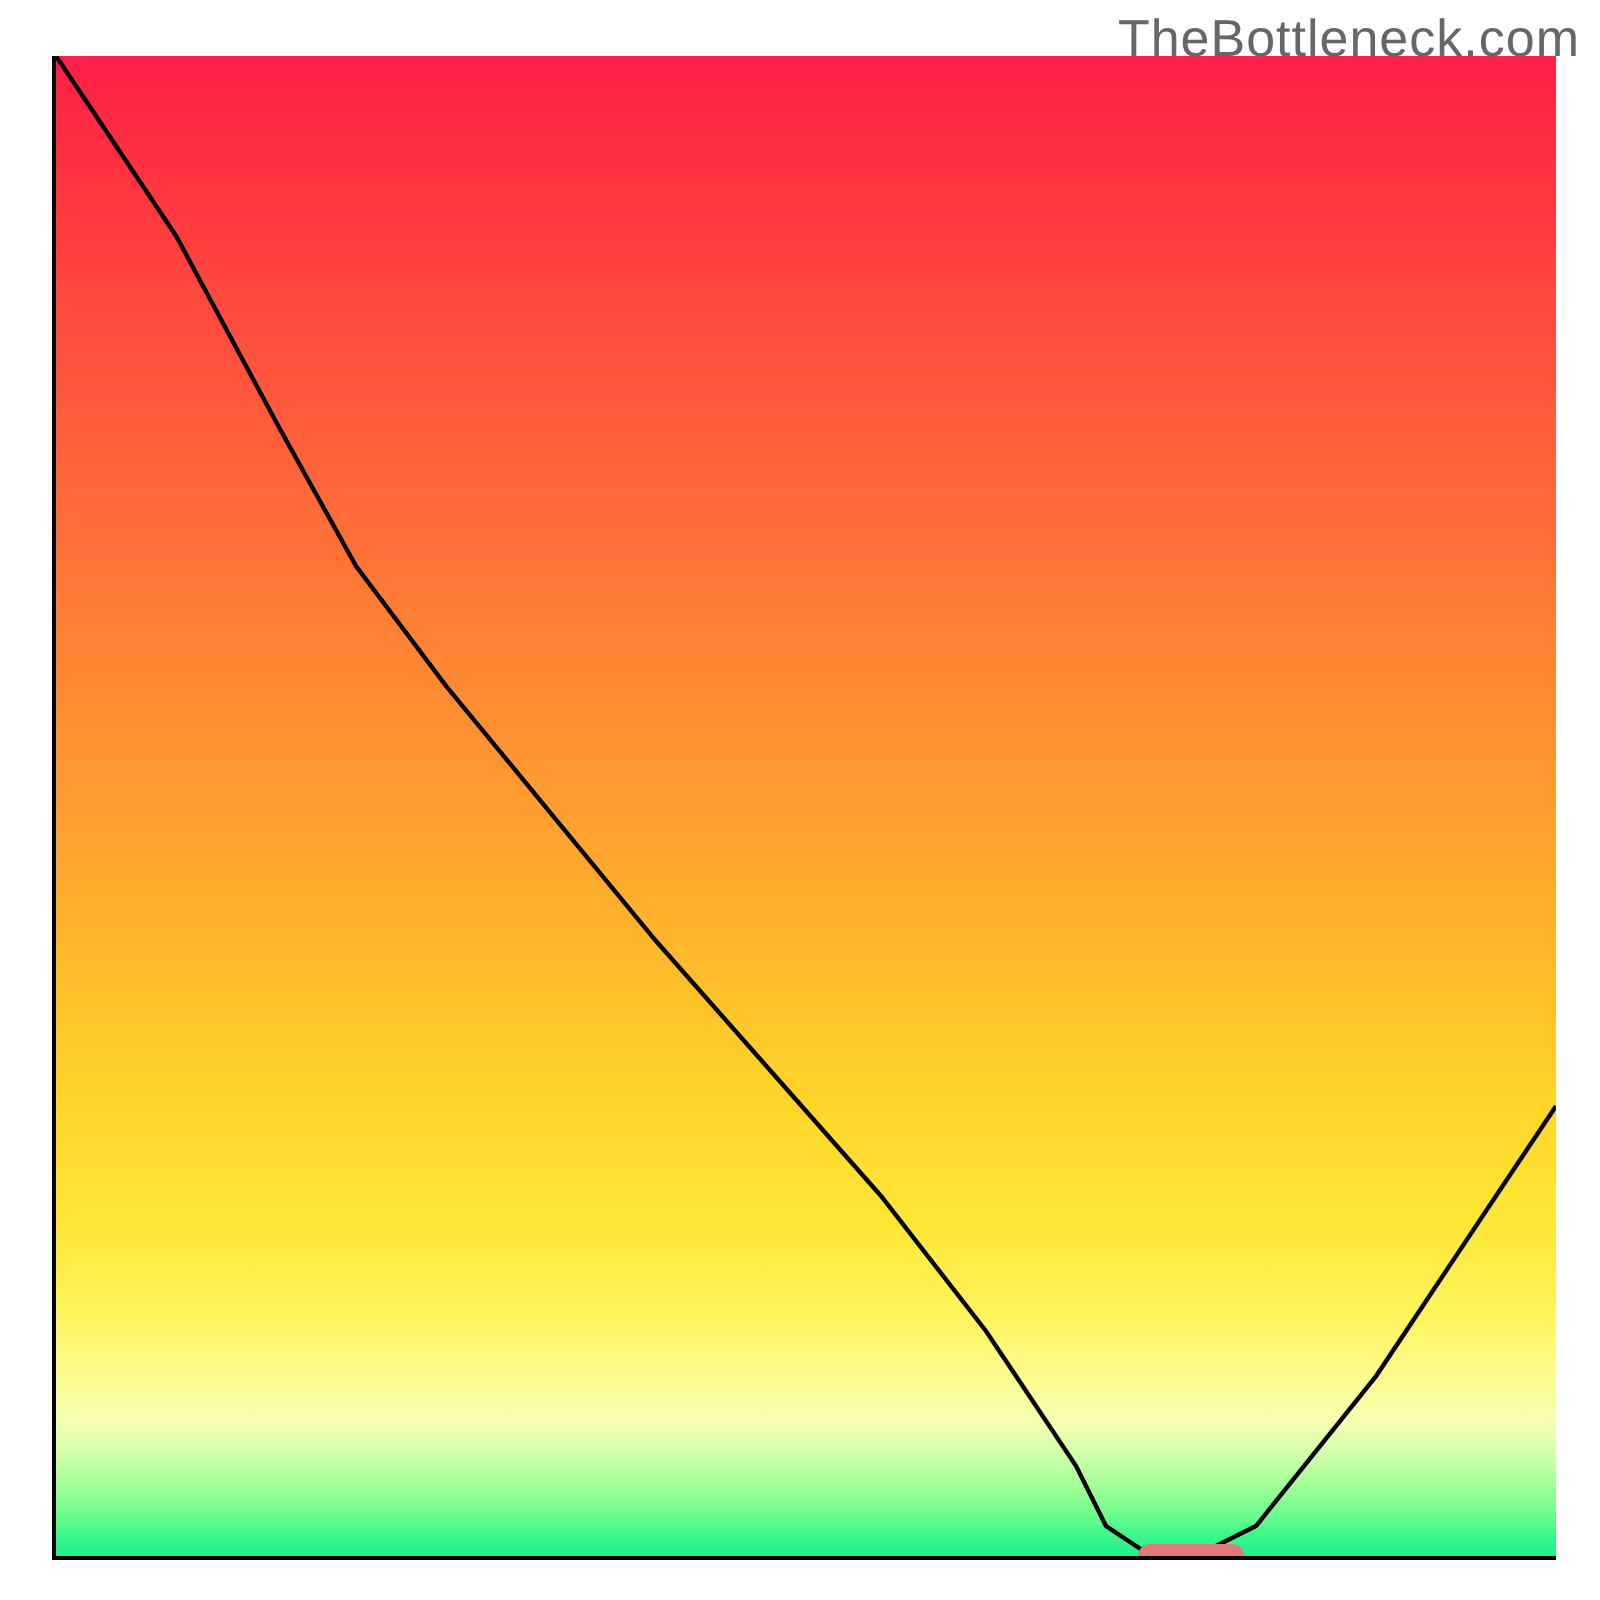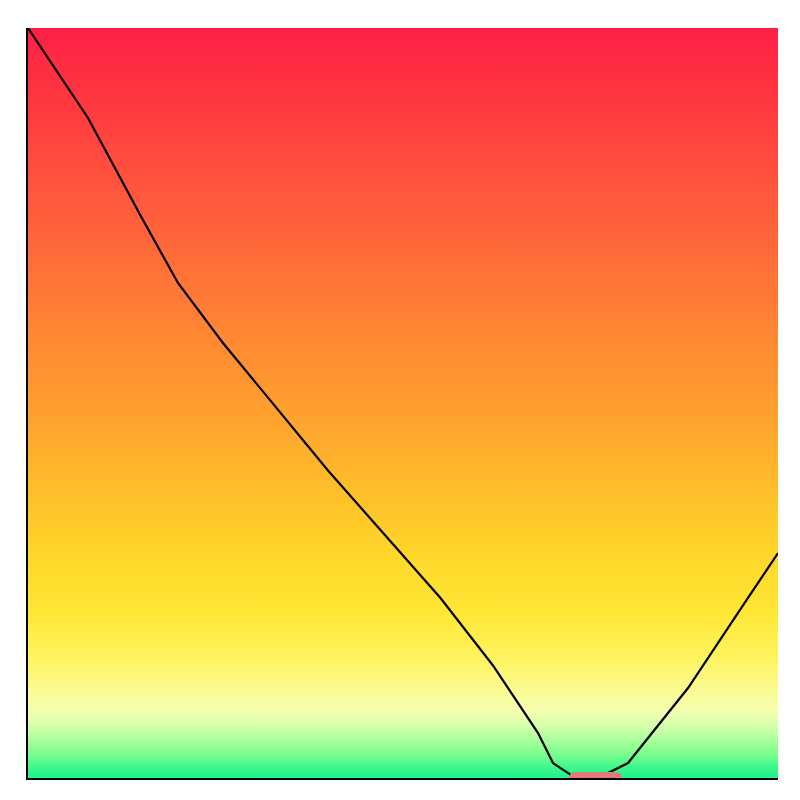--- a/index.html
+++ b/index.html
@@ -72,20 +72,21 @@
     height: 12px;
     border-radius: 6px;
     background: #e17a7a;
     z-index: 12;
   }
 </style>
 </head>
 <body>
 
 <div class="container">
+  <div class="watermark">TheBottleneck.com</div>
 
   <div class="plot-frame">
     <div class="gradient"></div>
 
     <svg class="curve" viewBox="0 0 752 752" preserveAspectRatio="none">
       <path id="curve-path" fill="none" stroke="#000" stroke-width="2.2" d="M0.0 0.0 L60.2 90.2 L112.8 188.0 L150.4 255.7 L195.5 315.8 L300.8 443.7 L413.6 571.5 L466.2 639.2 L511.4 706.9 L526.4 737.0 L549.0 752.0 L571.5 752.0 L601.6 737.0 L661.8 661.8 L721.9 571.5 L752.0 526.4 "></path>
     </svg>
 
     <div id="marker" class="marker" style="left: 541.44px; width: 52.64px; bottom: -6px; background: rgb(225, 122, 122);"></div>
   </div>

